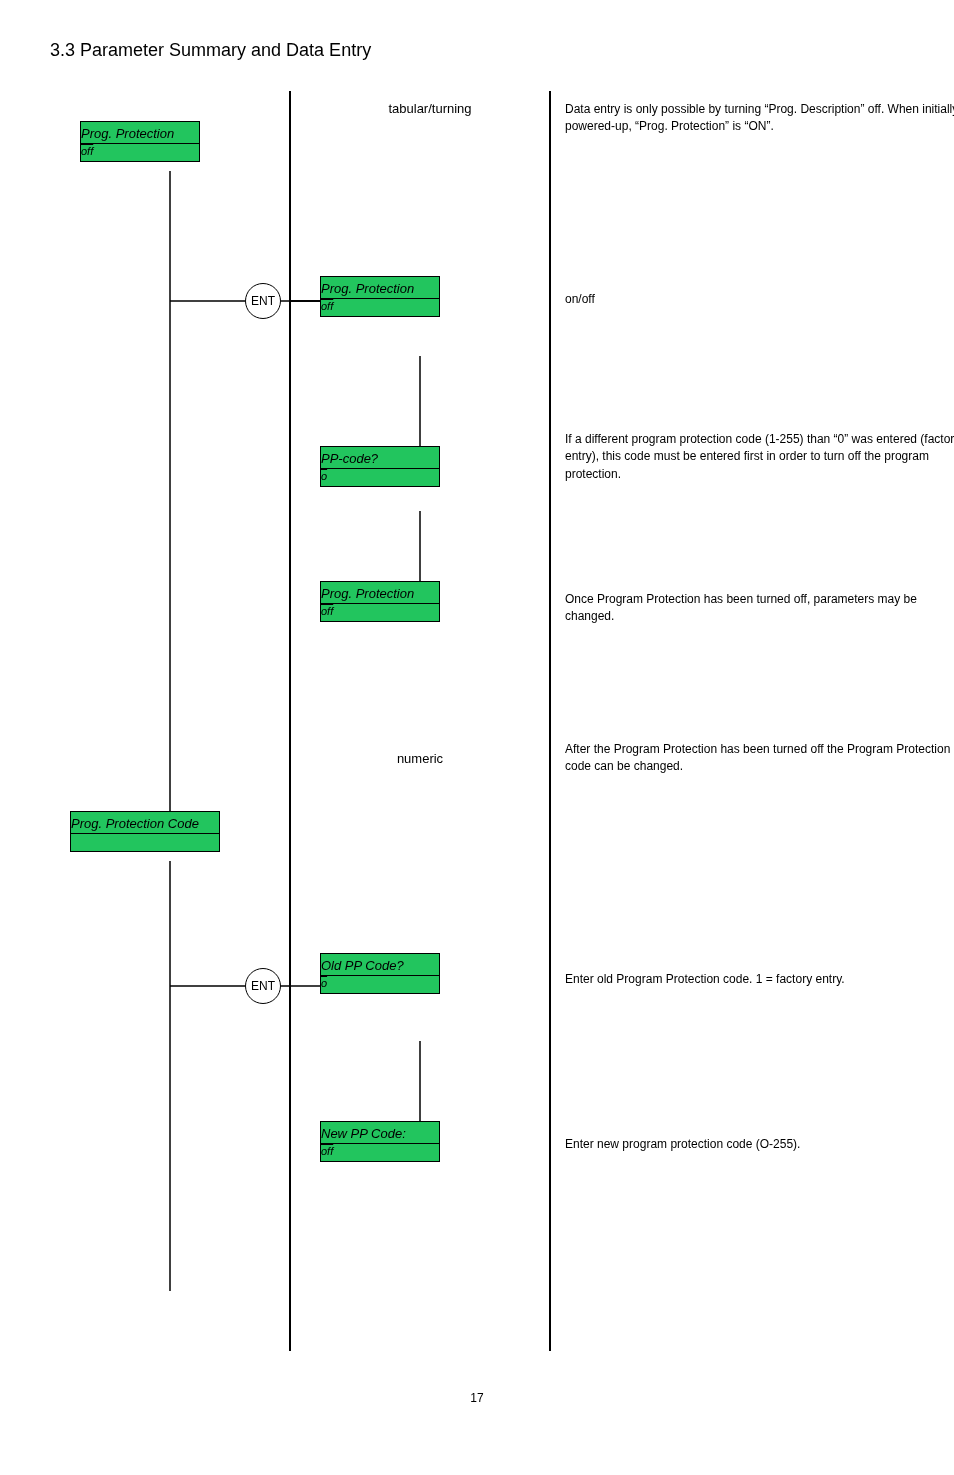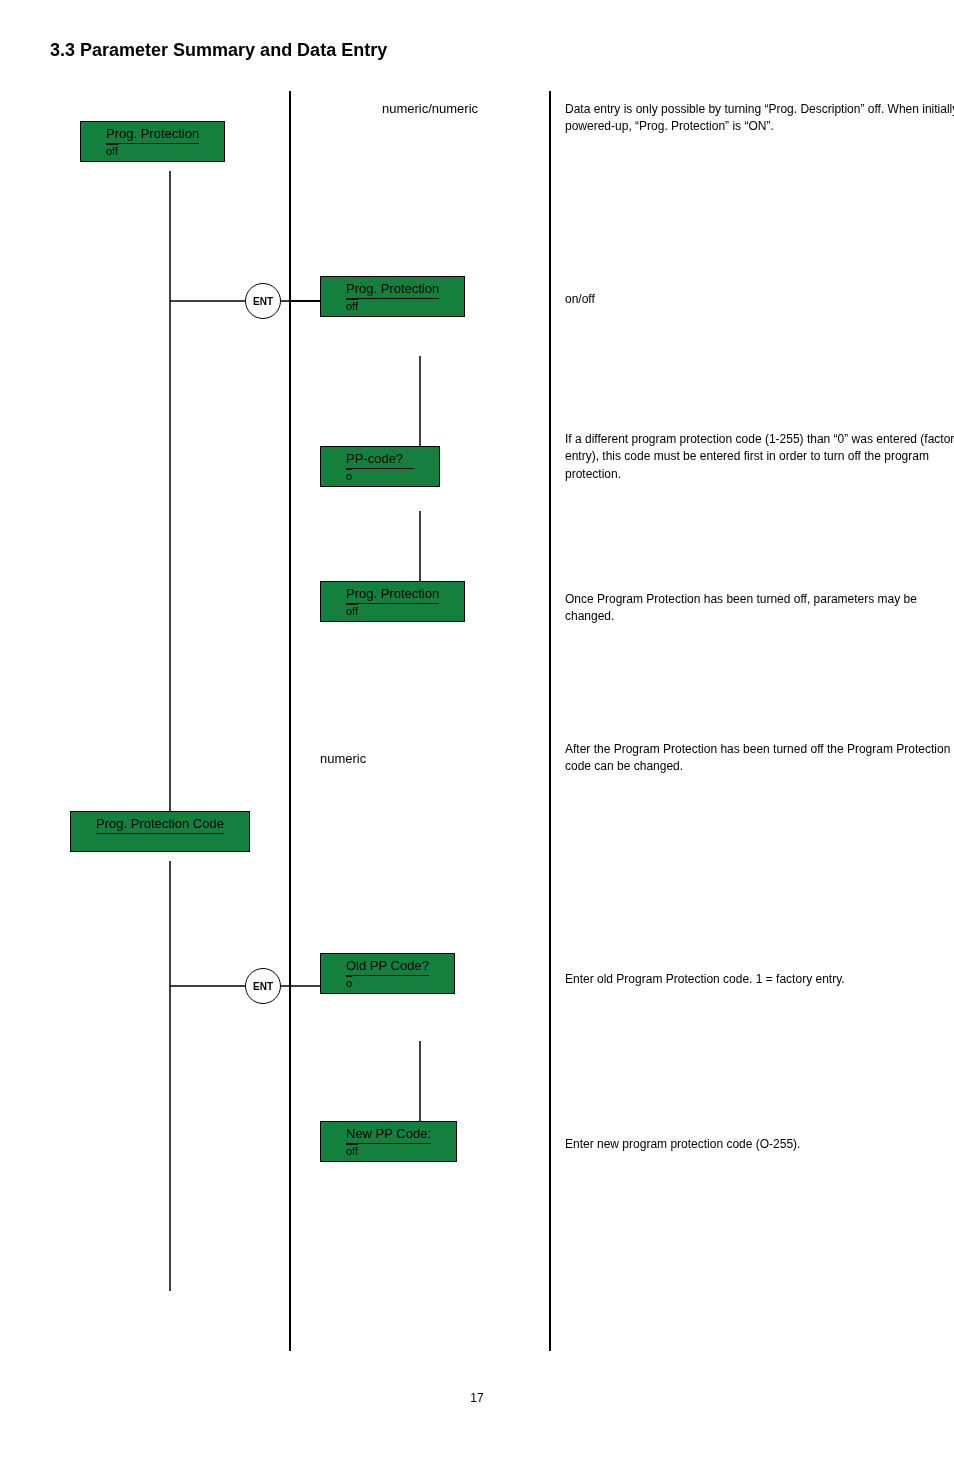--- a/index.html
+++ b/index.html
@@ -8,21 +8,21 @@
       font-family: Arial, Helvetica, sans-serif;
       font-size: 13px;
       color: #000;
       width: 954px;
       min-height: 1475px;
       padding: 40px 50px;
     }
 
     .page-title {
       font-size: 18px;
-      font-weight: bold;
+      font-weight: normal;
       margin-bottom: 30px;
       text-align: left;
     }
 
     .diagram-section {
       position: relative;
       width: 100%;
     }
 
     
@@ -42,25 +42,26 @@
       font-size: 13px;
     }
     .col-description {
       flex: 1;
       font-size: 13px;
     }
 
     
     .diagram-box {
       border: 1.5px solid #000;
-      padding: 4px 25px;
-      background: #15803d;
+      padding: 4px 0;
+      background: #22c55e;
       display: inline-block;
       min-width: 120px;
       position: relative;
+      font-style: italic;
     }
 
     .diagram-box .box-title {
       font-size: 13px;
       font-weight: normal;
     }
 
     .diagram-box .box-value {
       font-size: 11px;
       border-top: 1.5px solid #000;
@@ -72,24 +73,23 @@
 
     
     .ent-circle {
       width: 36px;
       height: 36px;
       border: 1.5px solid #000;
       border-radius: 50%;
       display: flex;
       align-items: center;
       justify-content: center;
-      font-size: 10px;
+      font-size: 12px;
       background: #fff;
       position: absolute;
-      font-weight: bold;
     }
 
     
     .page-number {
       text-align: center;
       margin-top: 20px;
       font-size: 12px;
     }
 
     
@@ -155,21 +155,21 @@
         <div class="box-title">Prog. Protection Code</div>
         <span style="display:block;border-top:1.5px solid #000;margin-top:2px;padding-top:1px;font-size:13px;text-decoration:overline;min-height:14px;"></span>
       </div>
     </div>
 
     <div class="ent-circle" style="left:195px;top:877px;">
       <span>ENT</span>
     </div>
 
     <div style="position:absolute;left:270px;top:10px;width:220px;text-align:center;">
-      <span>numeric/numeric</span>
+      <span>tabular/turning</span>
     </div>
 
     <div style="position:absolute;left:270px;top:185px;">
       <div class="diagram-box">
         <div class="box-title">Prog. Protection</div>
         <span class="box-value overline">off</span>
       </div>
     </div>
 
     <div style="position:absolute;left:270px;top:355px;">
@@ -179,21 +179,21 @@
       </div>
     </div>
 
     <div style="position:absolute;left:270px;top:490px;">
       <div class="diagram-box">
         <div class="box-title">Prog. Protection</div>
         <span class="box-value overline">off</span>
       </div>
     </div>
 
-    <div style="position:absolute;left:270px;top:660px;width:220px;text-align:left;">
+    <div style="position:absolute;left:260px;top:660px;width:220px;text-align:center;">
       <span>numeric</span>
     </div>
 
     <div style="position:absolute;left:270px;top:862px;">
       <div class="diagram-box">
         <div class="box-title">Old PP Code?</div>
         <span class="box-value overline">o</span>
       </div>
     </div>
 

